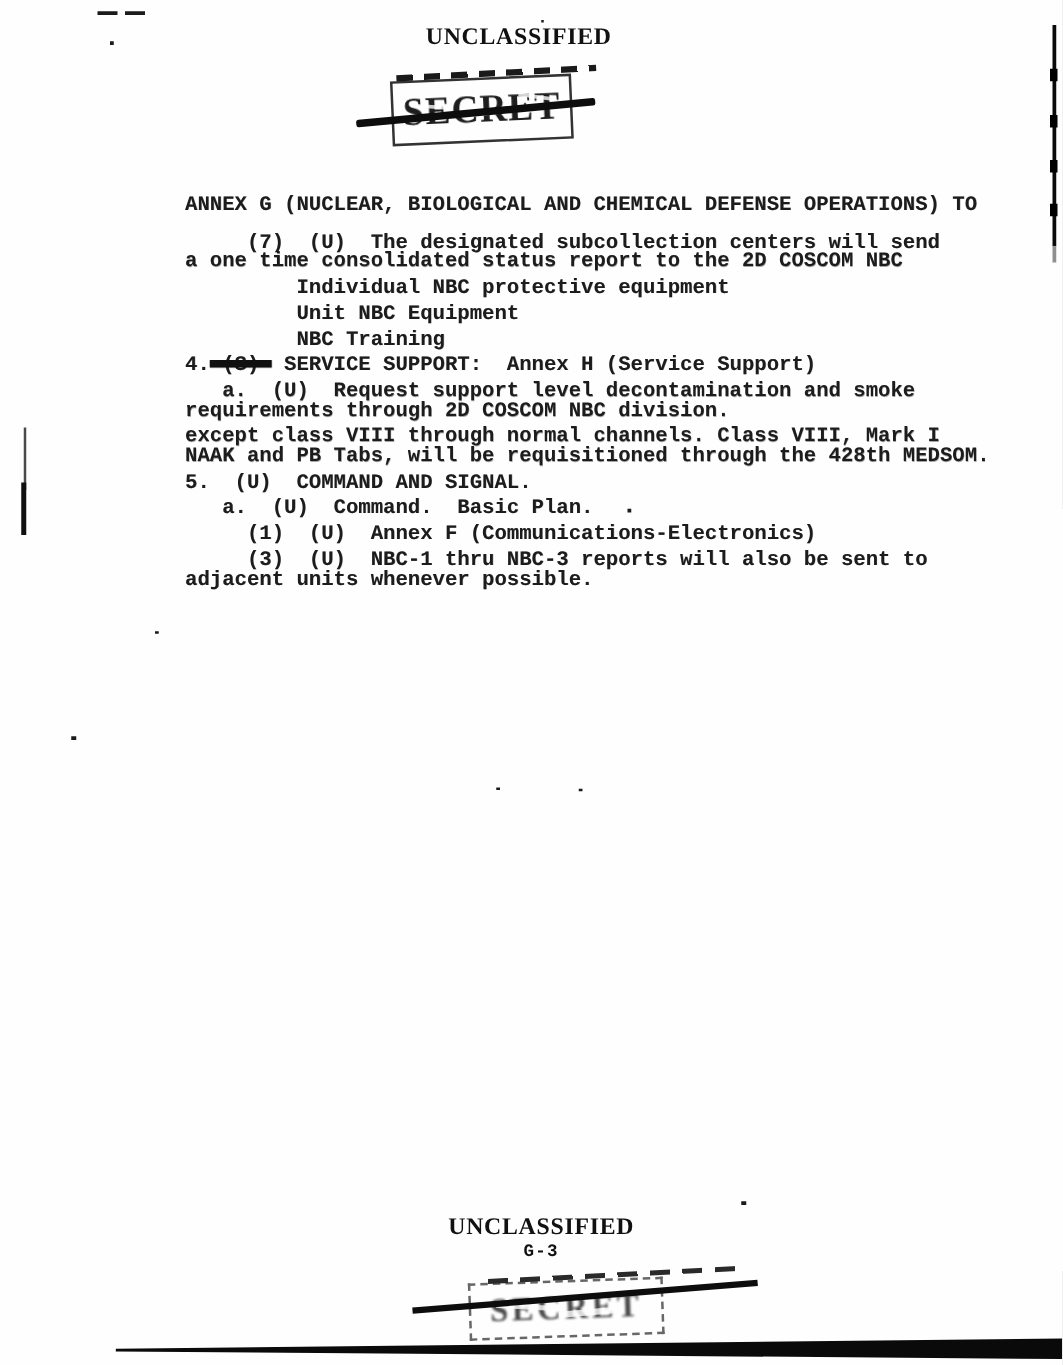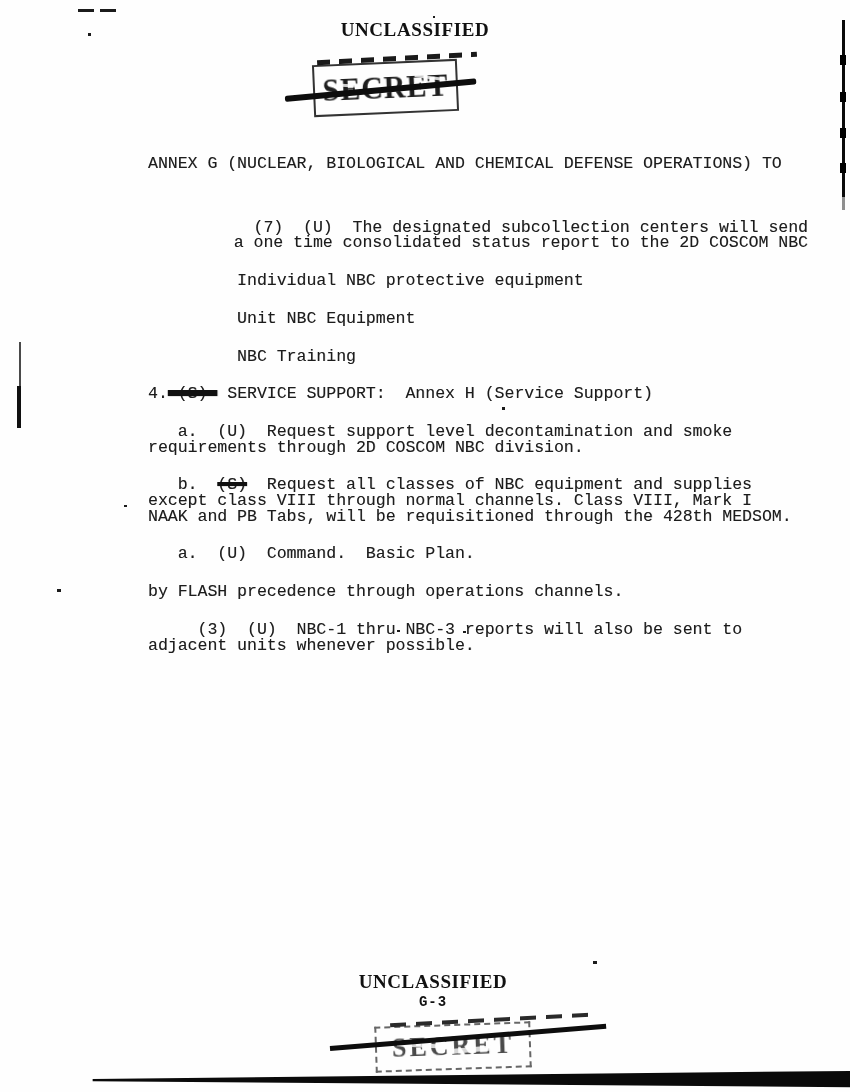--- a/index.html
+++ b/index.html
@@ -25,26 +25,26 @@
     font-family:"Liberation Serif","DejaVu Serif",serif;
     font-weight:700;font-size:19px;letter-spacing:.6px;
   }
   .footer-block .pageno{
     font-family:"Liberation Mono","DejaVu Sans Mono",monospace;
     font-weight:700;font-size:14px;letter-spacing:1px;margin-top:1px;
   }
   
   .doc{
     position:absolute;left:148px;top:156px;width:660px;
-    font-size:16.5px;line-height:15.7px;font-weight:400;color:#1c1c1c;
+    font-size:16.5px;line-height:15.7px;font-weight:700;color:#1c1c1c;
     text-shadow:.3px .3px 0 rgba(0,0,0,.35);
   }
-  .para{margin-top:22px;}
+  .para{margin-top:5px;}
   .para.gap0{margin-top:0;}
-  .para.gap2{margin-top:48px;text-align:right;}
+  .para.gap2{margin-top:14px;}
   .line{white-space:pre;}
   .strike{
     text-decoration:line-through;
     text-decoration-thickness:4px;
     text-decoration-color:#101010;
   }
   .strike.heavy{text-decoration-thickness:5.5px;}
   
   .stamp{position:absolute;}
   .stamp .box{
@@ -134,29 +134,33 @@
         <div class="line"><span>         NBC Training</span></div>
       </div>
       <div class="para gap1">
         <div class="line"><span>4.</span><span class="strike heavy"> (S) </span><span> SERVICE SUPPORT:  Annex H (Service Support)</span></div>
       </div>
       <div class="para gap1">
         <div class="line"><span>   a.  (U)  Request support level decontamination and smoke</span></div>
         <div class="line"><span>requirements through 2D COSCOM NBC division.</span></div>
       </div>
       <div class="para gap1">
-        <div class="line"><span>   b.  </span><span class="strike">(S)</span><span>  Request all classes of NBC equipment and supplies</span></div>
         <div class="line"><span>except class VIII through normal channels. Class VIII, Mark I</span></div>
         <div class="line"><span>NAAK and PB Tabs, will be requisitioned through the 428th MEDSOM.</span></div>
       </div>
       <div class="para gap1">
+        <div class="line"><span>5.  (U)  COMMAND AND SIGNAL.</span></div>
+      </div>
+      <div class="para gap1">
         <div class="line"><span>   a.  (U)  Command.  Basic Plan.</span></div>
       </div>
       <div class="para gap1">
-        <div class="line"><span>by FLASH precedence through operations channels.</span></div>
+        <div class="line"><span>     (1)  (U)  Annex F (Communications-Electronics)</span></div>
+      </div>
+      <div class="para gap1">
       </div>
       <div class="para gap1">
         <div class="line"><span>     (3)  (U)  NBC-1 thru NBC-3 reports will also be sent to</span></div>
         <div class="line"><span>adjacent units whenever possible.</span></div>
       </div>
     </div>
 
   <div class="footer-block">
     <div class="uncl">UNCLASSIFIED</div>
     <div class="pageno">G-3</div>

